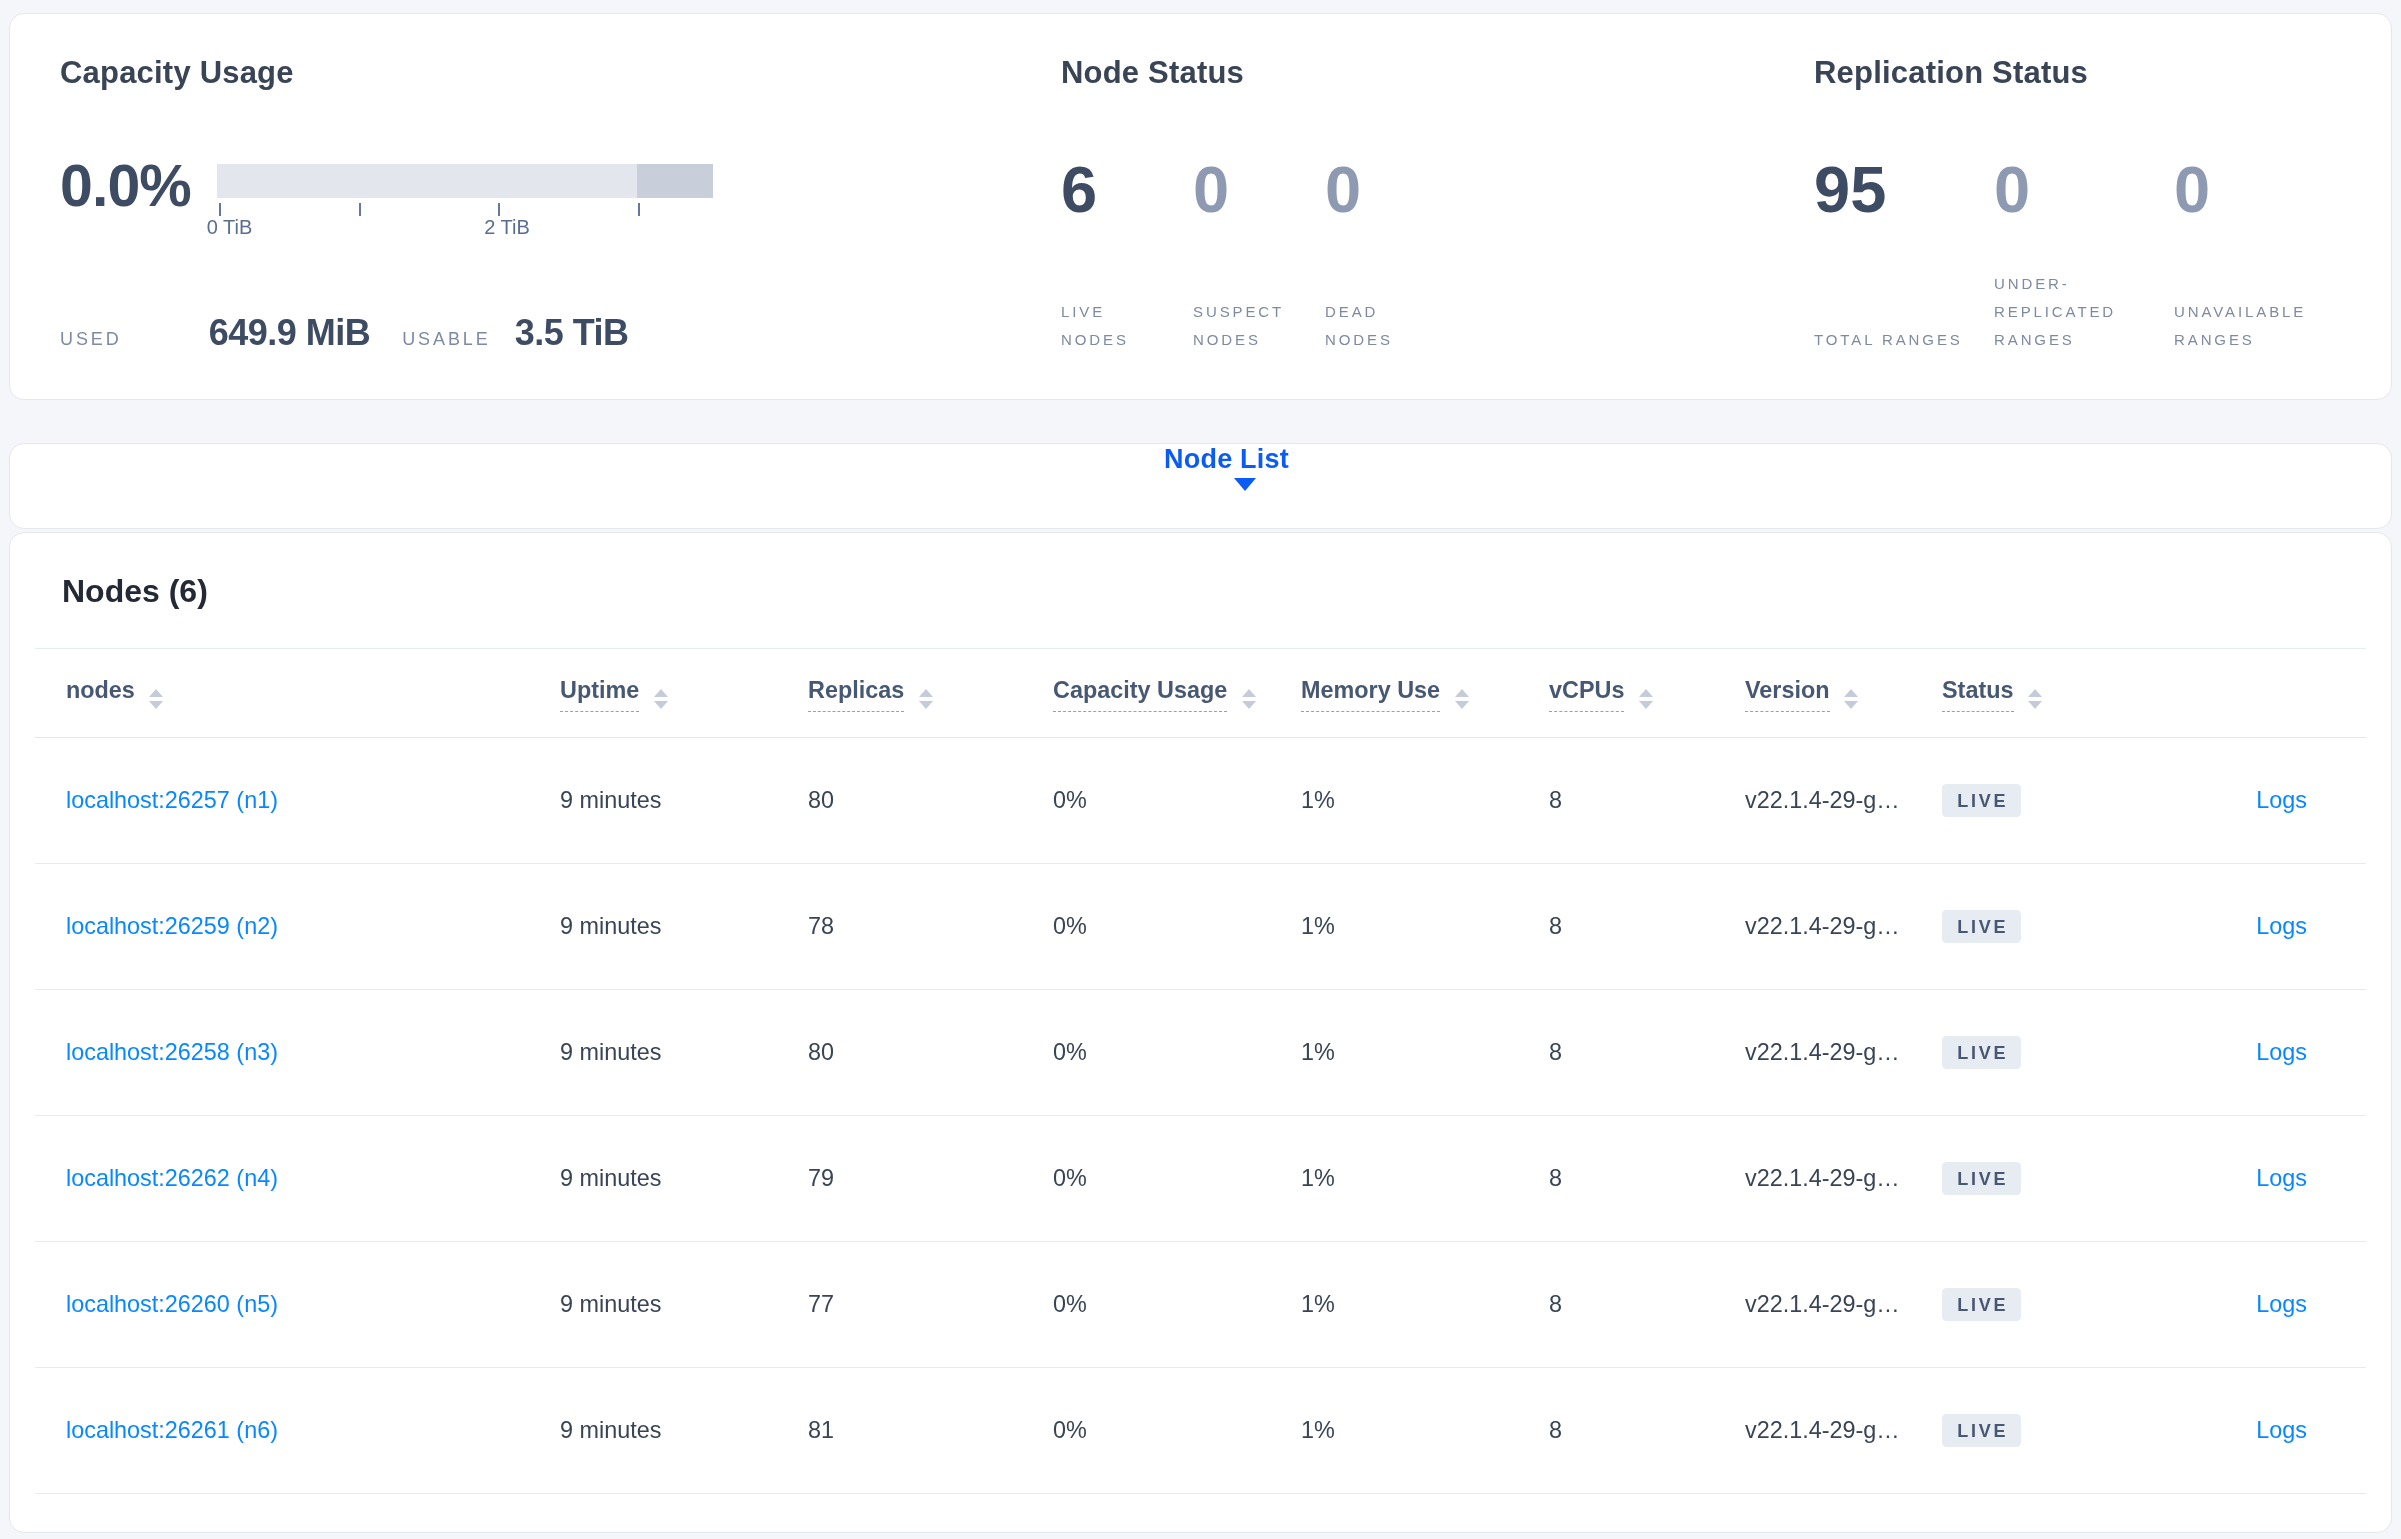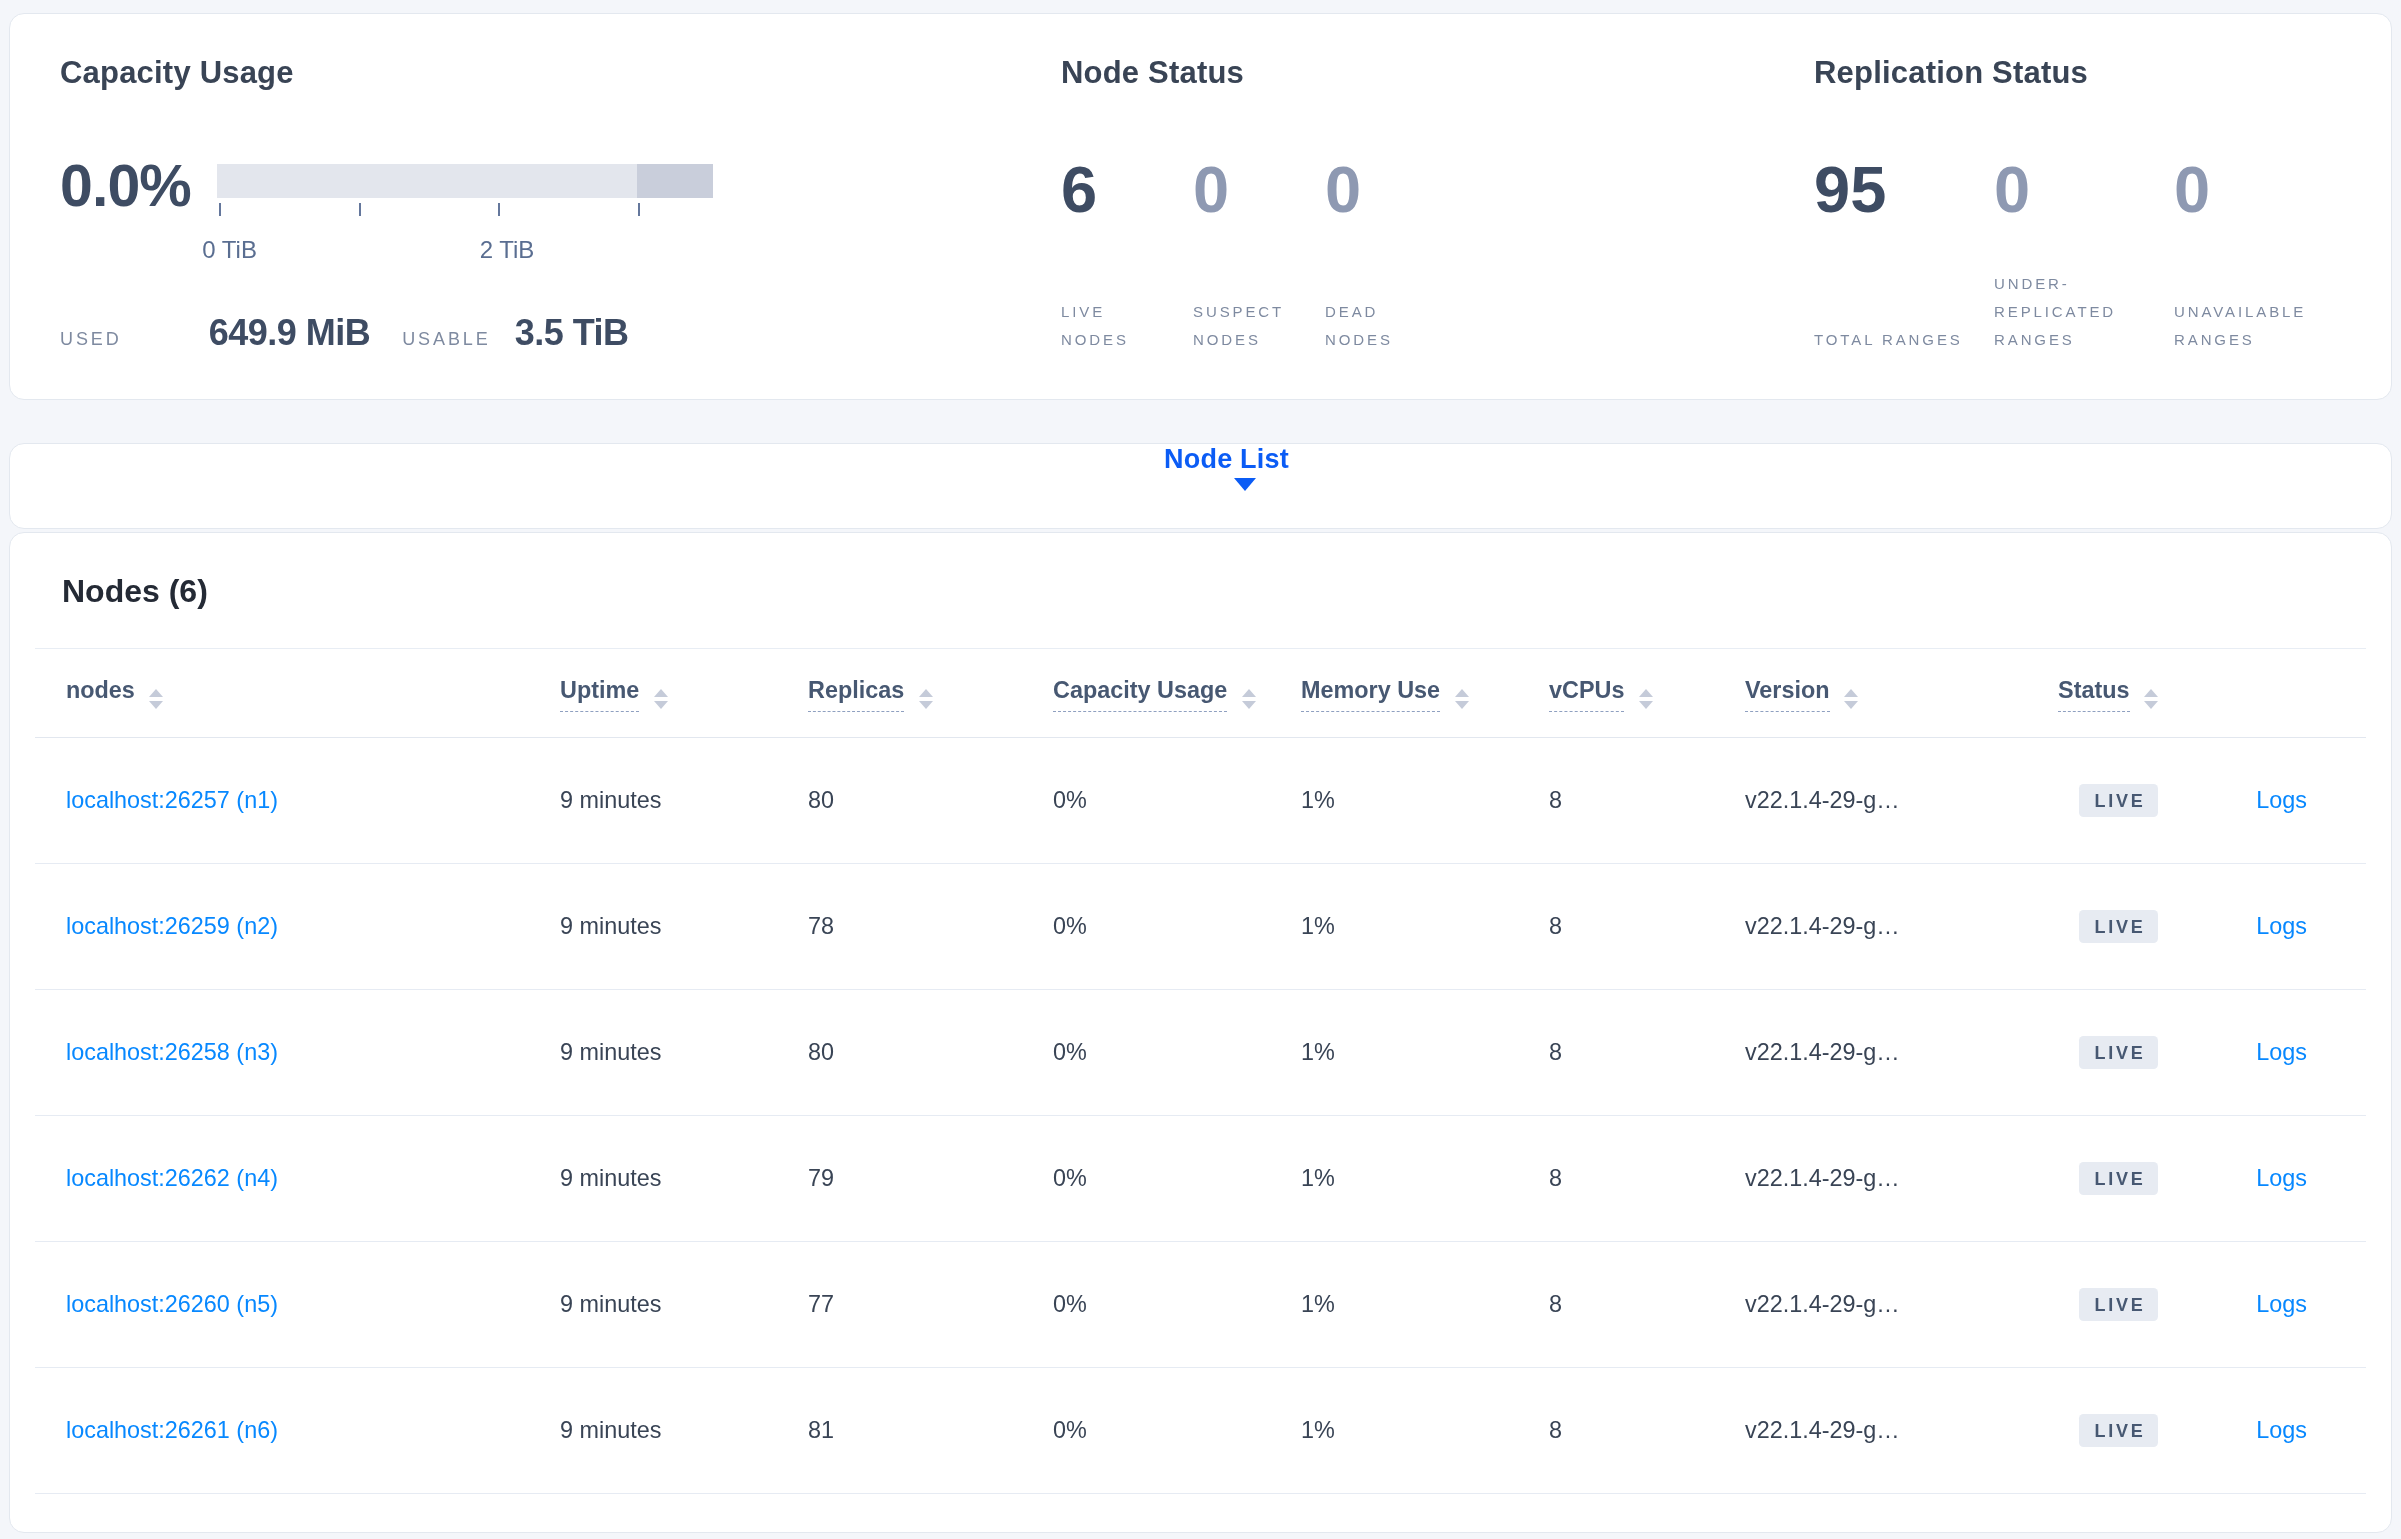--- a/index.html
+++ b/index.html
@@ -40,21 +40,21 @@
   .cap-top { display:flex; align-items:flex-start; }
   .cap-pct {
     width:132px; font-size:59px; font-weight:700;
     color:#3e4c63; line-height:59px; letter-spacing:-0.9px;
   }
   .cap-chart { margin-left:25px; padding-top:7.2px; }
   .cap-bar { position:relative; width:496px; height:34px; background:#e3e6ed; }
   .cap-bar-dark { position:absolute; top:0; bottom:0; right:0; width:76px; background:#c9cedb; }
   .cap-ticks { position:relative; height:13.5px; margin-top:4.5px; }
   .cap-tick { position:absolute; top:0.9px; width:1.8px; height:12.6px; background:#64779c; }
-  .cap-tick-labels { position:relative; height:25px; margin-top:20px; font-size:24px; color:#5a6e91; }
+  .cap-tick-labels { position:relative; height:25px; margin-top:0; font-size:20px; color:#5a6e91; }
   .cap-tick-label { position:absolute; transform:translateX(-50%); white-space:nowrap; }
   .cap-kv {
     margin-top:auto; display:flex; align-items:baseline;
   }
   .kv-label {
     font-size:18px; letter-spacing:2.9px; color:#7e8aa0;
   }
   .kv-value {
     font-size:36px; font-weight:700; color:#3e4c63; letter-spacing:-0.5px;
   }
@@ -131,21 +131,21 @@
     border-top:8px solid #c5cbd9;
   }
   .cell { font-size:23.4px; color:#394455; white-space:nowrap; overflow:hidden; }
   .c-nodes    { width:494px; }
   .c-uptime   { width:248px; }
   .c-replicas { width:245px; }
   .c-cap      { width:248px; }
   .c-mem      { width:248px; }
   .c-vcpu     { width:196px; }
   .c-ver      { width:197px; }
-  .c-status   { width:216px;text-align:right; }
+  .c-status   { width:216px; }
   .c-logs     { flex:1; text-align:right; }
   a.node-link, a.logs-link {
     color:#0788ff; text-decoration:none; cursor:pointer;
   }
   .status-badge {
     display:inline-block;
     background:#e7ebf2; color:#475872;
     font-size:18px; font-weight:700; letter-spacing:2.7px;
     padding:7.2px 12.6px 6.3px 15.3px;
     border-radius:4.5px; line-height:20px;

